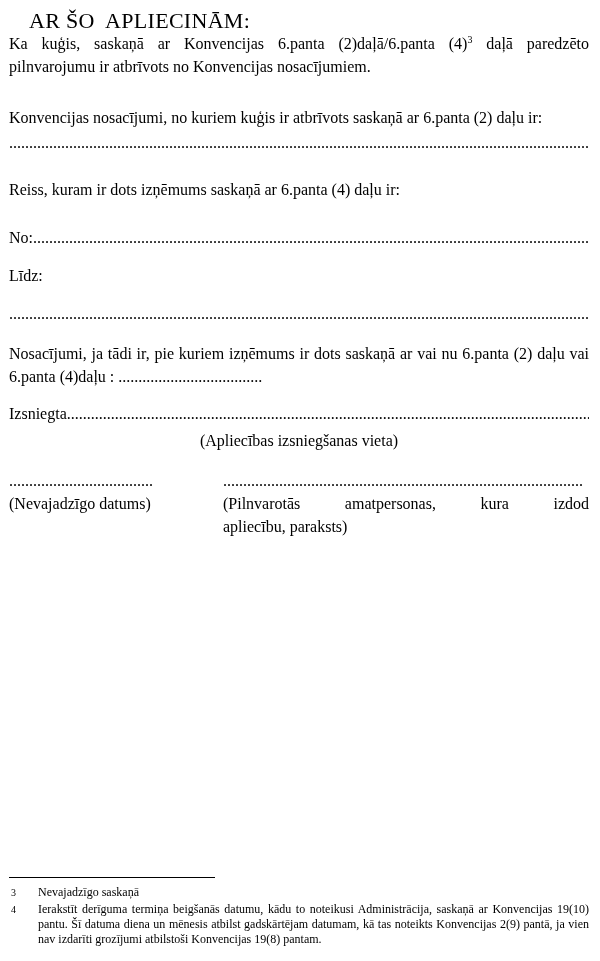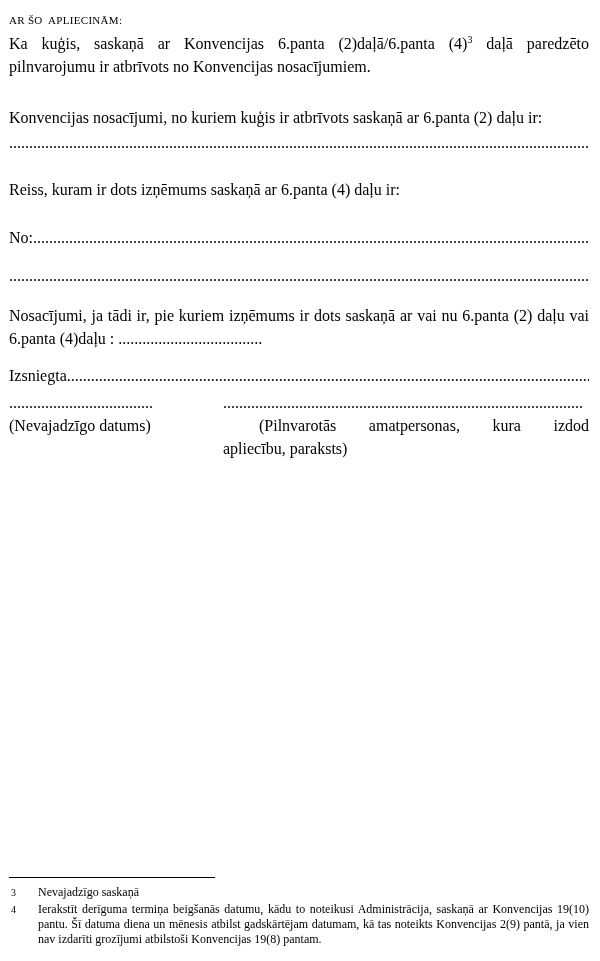--- a/index.html
+++ b/index.html
@@ -14,24 +14,25 @@
     width: 600px; height: 961px;
     background: #fff;
     padding: 9px 11px 0 9px;
     overflow: hidden;
   }
   .para {
     font-size: 16px;
     line-height: 23px;
   }
   .heading {
-    font-size: 11px;
+    font-size: 22px;
     line-height: 23px;
     white-space: pre-wrap;
     letter-spacing: 0.3px;
+    margin-left: 20px;
   }
   .justify { text-align: justify; }
   .fill-line {
     white-space: nowrap;
     overflow: hidden;
   }
   sup.fnref {
     font-size: 10px;
     line-height: 0;
     vertical-align: super;
@@ -48,21 +49,20 @@
   .sig-row {
     display: flex;
     align-items: flex-start;
   }
   .sig-left { width: 214px; flex: 0 0 214px; }
   .sig-right { flex: 1 1 auto; }
   .sig-caption-line1 {
     display: block;
     text-align: justify;
     text-align-last: justify;
-    margin-left: 36px;
   }
   .sig-caption-line2 { display: block; }
   .footnotes {
     position: absolute;
     left: 9px;
     right: 11px;
     bottom: 12px;
     font-size: 12px;
     line-height: 15px;
   }
@@ -94,28 +94,30 @@
   <p class="para justify mb16"><span>Ka kuģis, saskaņā ar Konvencijas 6.panta (2)daļā/6.panta (4)</span><sup class="fnref">3</sup><span> daļā paredzēto pilnvarojumu ir atbrīvots no Konvencijas nosacījumiem.</span></p>
 
   <p class="para justify mb2">Konvencijas nosacījumi, no kuriem kuģis ir atbrīvots saskaņā ar 6.panta (2) daļu ir:</p>
 
   <p class="para fill-line mb14">................................................................................................................................................................</p>
 
   <p class="para mb25">Reiss, kuram ir dots izņēmums saskaņā ar 6.panta (4) daļu ir:</p>
 
   <p class="para fill-line mb15"><span>No:</span><span>................................................................................................................................................................</span></p>
 
+  <p class="para mb15">Līdz:</p>
 
   <p class="para fill-line mb17">................................................................................................................................................................</p>
 
   <p class="para justify mb14"><span>Nosacījumi, ja tādi ir, pie kuriem izņēmums ir dots saskaņā ar vai nu 6.panta (2) daļu vai 6.panta (4)daļu : </span><span>....................................</span></p>
 
 
   <p class="para fill-line mb4"><span>Izsniegta</span><span>................................................................................................................................................................</span></p>
 
+  <p class="para caption-center mb17">(Apliecības izsniegšanas vieta)</p>
 
   <div class="sig-row">
     <div class="sig-left">
       <p class="para fill-line">....................................</p>
       <p class="para">(Nevajadzīgo datums)</p>
     </div>
     <div class="sig-right">
       <p class="para fill-line">..........................................................................................</p>
       <p class="para">
           <span class="sig-caption-line1">(Pilnvarotās amatpersonas, kura izdod</span>

